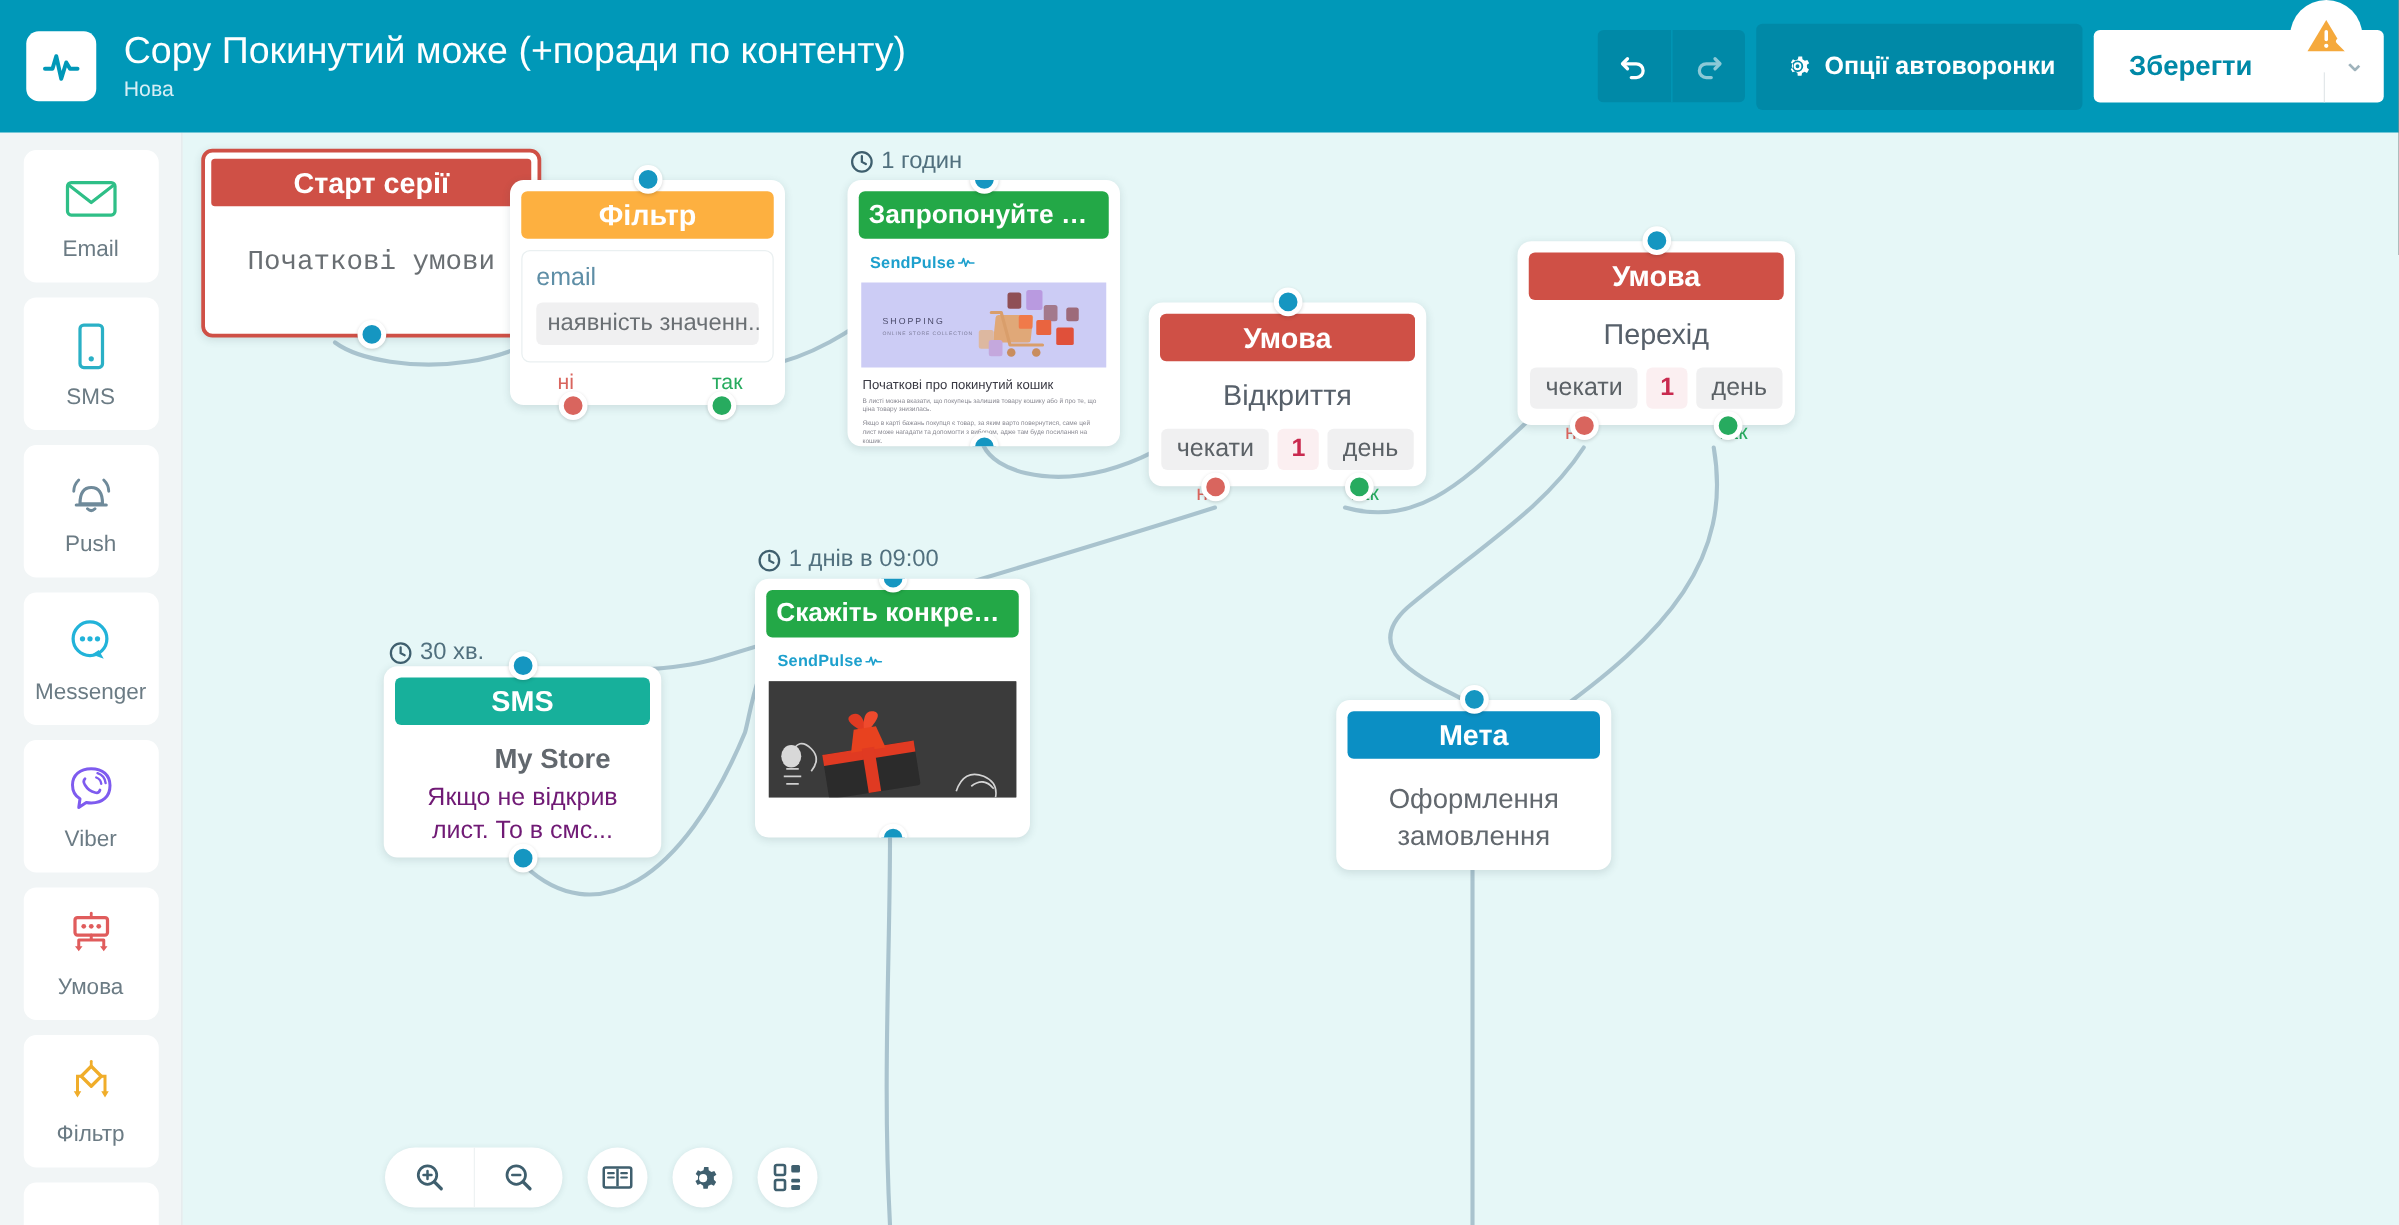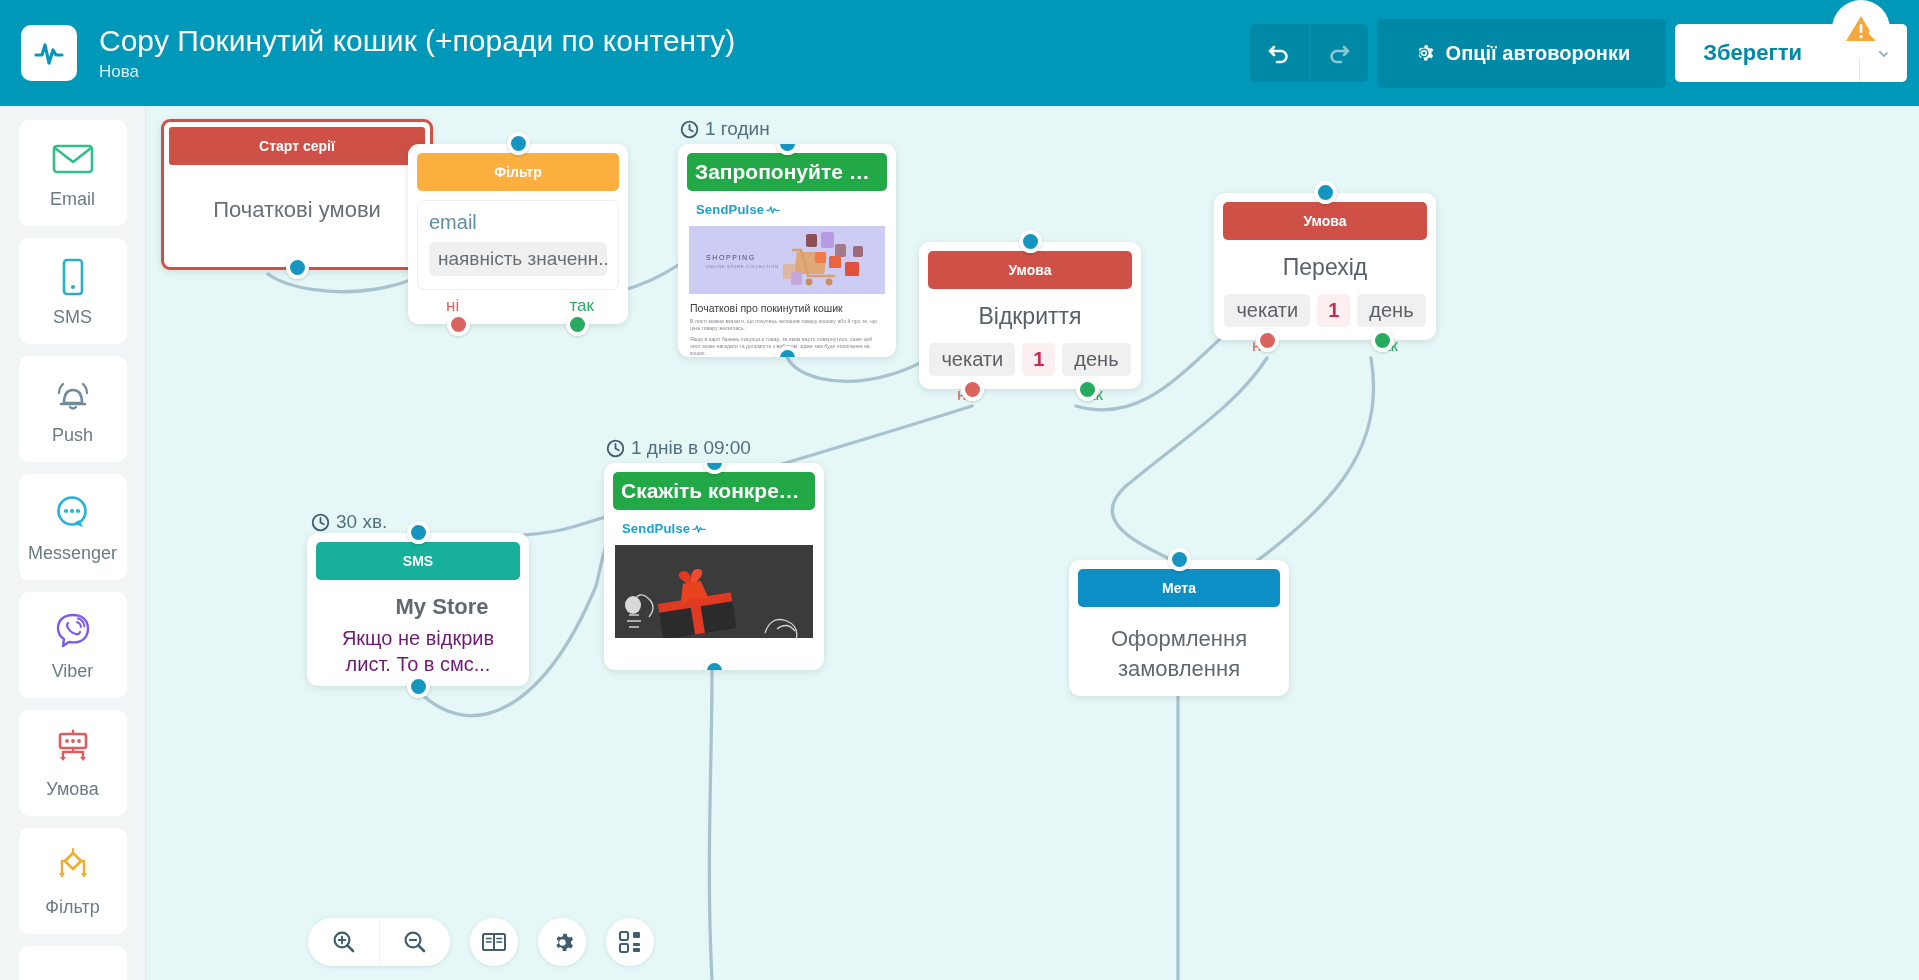--- a/index.html
+++ b/index.html
@@ -58,21 +58,21 @@
     display: flex; align-items: center; justify-content: center;
     cursor: pointer;
   }
   .hdr-icon-btn + .hdr-icon-btn { border-left: 1px solid #0098b8; }
   .hdr-icon-btn.dim svg { opacity: .55; }
   #options-btn {
     height: 69px;
     background: #0089a7;
     border-radius: 5px;
     display: flex; align-items: center;
-    padding: 0 36px;
+    padding: 0 22px;
     color: #fff; font-size: 20px; font-weight: bold;
     cursor: pointer;
     margin-right: 9px;
     white-space: nowrap;
     flex: 0 0 auto;
   }
   #options-btn .gear { margin-right: 11px; display: flex; }
   #save-group {
     height: 58px;
     background: #ffffff;
@@ -149,21 +149,21 @@
     background: #e6f7f7;
     overflow: hidden;
   }
   #edges { position: absolute; top: 0; left: 0; width: 1773px; height: 874px; }
 
   .node { position: absolute; background: #fff; border-radius: 11px; box-shadow: 0 2px 7px rgba(40,70,80,.14); }
   .node-hd {
     color: #ffffff; font-weight: bold;
     text-align: center;
     border-radius: 5px;
-    font-size: 14px; line-height: 38px; height: 38px;
+    font-size: 23px; line-height: 38px; height: 38px;
     margin: 9px 9px 0 9px;
     overflow: hidden; white-space: nowrap; text-overflow: ellipsis;
     padding: 0 8px;
   }
   .port {
     position: absolute;
     width: 23px; height: 23px;
     border-radius: 50%;
     background: #1596c1;
     border: 4px solid #ffffff;
@@ -199,21 +199,21 @@
   }
   .pill.num { background: #fbeff1; color: #c92a4f; font-weight: bold; padding: 5px 11px; }
 
   
   #node-start {
     left: 15px; top: 13px; width: 272px; height: 151px;
     border: 3px solid #cf5046; border-radius: 9px; background: #fff;
   }
   #node-start .node-hd { background: #cf5046; margin: 5px 5px 0 5px; border-radius: 3px; }
   #node-start .body {
-    text-align: center; color: #6a6f73; font-size: 22px; margin-top: 32px;
+    text-align: center; color: #6a6f73; font-size: 22px; margin-top: 32px; font-family: Liberation Mono, monospace;
   }
 
   
   #node-filter { left: 262px; top: 38px; width: 220px; height: 180px; }
   #node-filter .node-hd { background: #fdb040; }
   #node-filter .inner {
     margin: 9px 9px 0 9px; border: 1px solid #eaf0f1; border-radius: 7px;
     padding: 10px 11px 13px 11px;
   }
   #node-filter .fname { color: #5e8ea6; font-size: 20px; }
@@ -307,21 +307,21 @@
 <div id="app">
 
   <div id="header">
     <div id="logo-box">
       <svg width="34" height="34" viewBox="0 0 34 34">
         <path d="M4 19 L10 19 L13 9 L17 27 L21 14 L24 19 L30 19" fill="none" stroke="#0098b8" stroke-width="3.2" stroke-linecap="round" stroke-linejoin="round"></path>
       </svg>
     </div>
 
     <div id="title-block">
-      <div id="title-main">Copy Покинутий кошик (+поради по контенту)</div>
+      <div id="title-main">Copy Покинутий може (+поради по контенту)</div>
       <div id="title-sub">Нова</div>
     </div>
 
     <div class="hdr-btn-group">
       <div class="hdr-icon-btn">
         <svg width="26" height="26" viewBox="0 0 26 26">
           <path d="M8 7 L4 11 L8 15" fill="none" stroke="#fff" stroke-width="2.6" stroke-linecap="round" stroke-linejoin="round"></path>
           <path d="M4.4 11 H15 a5.5 5.5 0 0 1 0 11 H11" fill="none" stroke="#fff" stroke-width="2.6" stroke-linecap="round"></path>
         </svg>
       </div>

